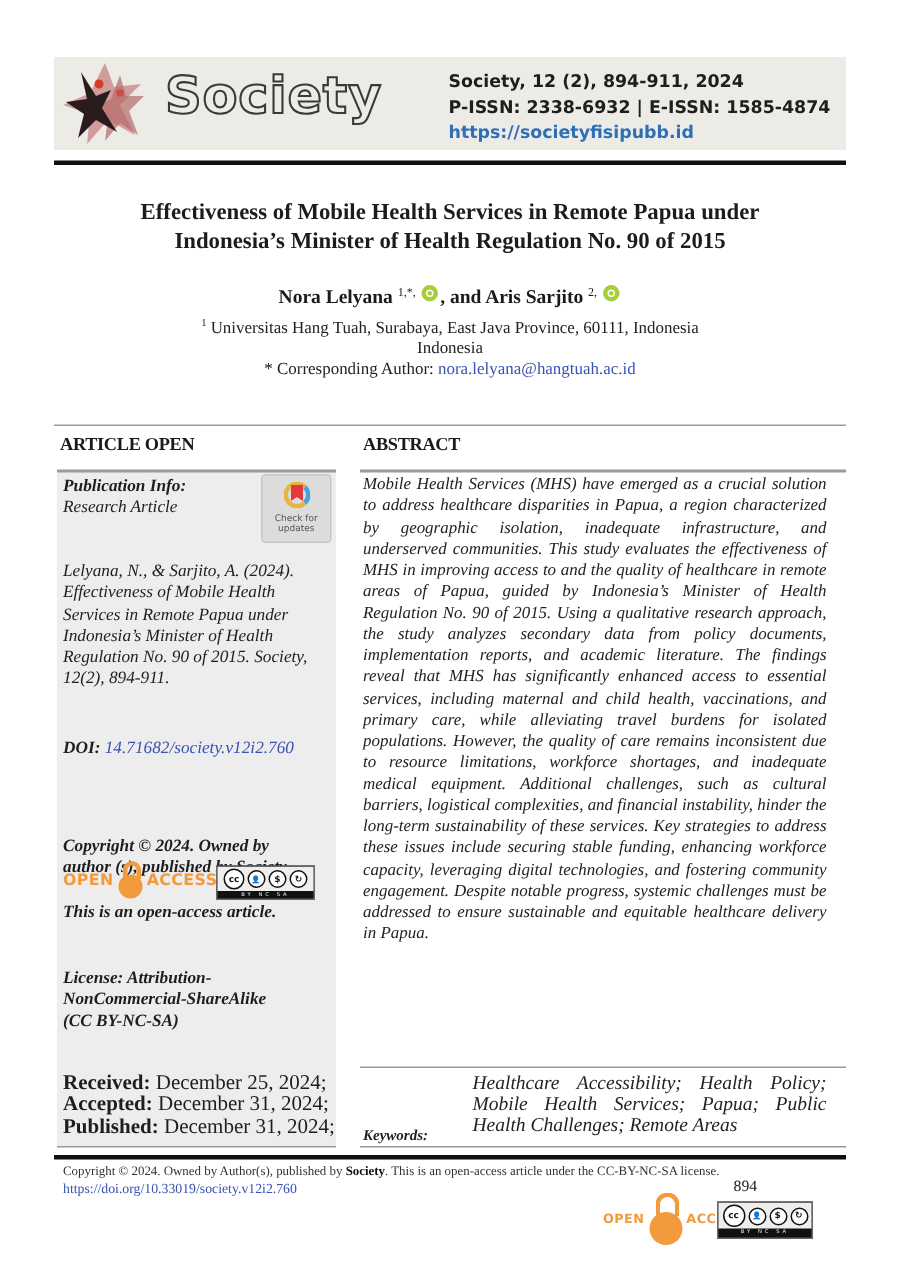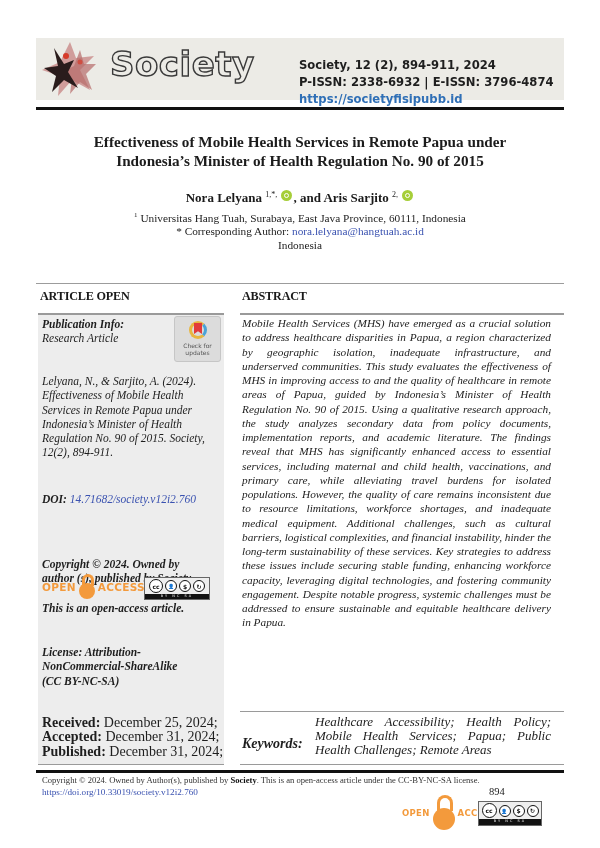--- a/index.html
+++ b/index.html
@@ -3,21 +3,21 @@
 <meta charset="utf-8">
 <style>
   * { box-sizing: border-box; margin: 0; padding: 0; }
   html, body { width: 600px; height: 848px; background: #ffffff; overflow: hidden; }
   body { font-family: "Liberation Serif", "DejaVu Serif", serif; color: #1a1a1a; position: relative; }
 
   
   .banner { position: absolute; left: 36px; top: 38px; width: 528px; height: 62px; background: #ecebe6; display: flex; align-items: center; }
   .logo-mark { position: absolute; left: 4px; top: 2px; width: 56px; height: 58px; }
   .logo-word { position: absolute; left: 74px; top: 6px; font-family: "DejaVu Sans", sans-serif; font-size: 34px; font-weight: bold; color: #ecebe6; -webkit-text-stroke: 1.4px #3a3a3a; letter-spacing: 0.5px; }
-  .journal-meta { position: absolute; left: 263px; top: 19px; font-family: "DejaVu Sans", sans-serif; font-weight: bold; font-size: 11.6px; line-height: 17px; color: #1e1e1e; }
+  .journal-meta { position: absolute; left: 263px; top: 8px; font-family: "DejaVu Sans", sans-serif; font-weight: bold; font-size: 11.6px; line-height: 17px; color: #1e1e1e; }
   .journal-meta .url { color: #2f6fb6; }
   .banner-rule { position: absolute; left: 36px; top: 107px; width: 528px; height: 3px; background: #111; }
 
   
   .title { position: absolute; left: 30px; top: 132px; width: 540px; text-align: center; font-weight: bold; font-size: 15.2px; line-height: 19px; color: #1c1c1c; }
   .authors { position: absolute; left: 30px; top: 190px; width: 540px; text-align: center; font-weight: bold; font-size: 13px; }
   .authors sup { font-size: 8px; font-weight: normal; }
   .orcid { display: inline-block; width: 11px; height: 11px; border-radius: 50%; background: #a6ce39; vertical-align: 1px; margin: 0 1px; position: relative; }
   .orcid::after { content: ""; position: absolute; left: 3px; top: 3px; width: 5px; height: 5px; border-radius: 50%; border: 1px solid #fff; box-sizing: border-box; }
   .affils { position: absolute; left: 30px; top: 209px; width: 540px; text-align: center; font-size: 11.3px; line-height: 13.6px; color: #222; }
@@ -53,21 +53,21 @@
   .cc { position: absolute; background: #111; border: 1px solid #666; display: flex; flex-direction: column; align-items: center; }
   .cc .icons { display: flex; align-items: center; gap: 2px; background: #eee; width: 100%; justify-content: center; }
   .cc .c { border: 1.5px solid #111; border-radius: 50%; background: #fff; font-family: "DejaVu Sans", sans-serif; font-weight: bold; color: #111; display: flex; align-items: center; justify-content: center; }
   .cc .labels { color: #eee; font-family: "DejaVu Sans", sans-serif; font-size: 3.5px; letter-spacing: 2px; }
 
   
   .abs-rule { position: absolute; left: 240px; top: 313px; width: 324px; height: 1.5px; background: #9a9a9a; }
   .abstract { position: absolute; left: 242px; top: 316px; width: 309px; font-style: italic; font-size: 11.3px; line-height: 14.25px; text-align: justify; color: #222; }
   .kw-rule1 { position: absolute; left: 240px; top: 711px; width: 324px; height: 1px; background: #9a9a9a; }
   .kw-rule2 { position: absolute; left: 240px; top: 764px; width: 324px; height: 1px; background: #9a9a9a; }
-  .kw-label { position: absolute; left: 242px; top: 736px; font-weight: bold; font-style: italic; font-size: 14px; color: #1e1e1e; }
+  .kw-label { position: absolute; left: 242px; top: 752px; font-weight: bold; font-style: italic; font-size: 10px; color: #1e1e1e; }
   .kw-text { position: absolute; left: 315px; top: 715px; width: 236px; font-style: italic; font-size: 13px; line-height: 14.2px; text-align: justify; color: #222; }
 
   
   .foot-rule { position: absolute; left: 36px; top: 770px; width: 528px; height: 2.5px; background: #111; }
   .foot-copy { position: absolute; left: 42px; top: 775px; font-size: 8.6px; color: #333; white-space: nowrap; }
   .foot-copy b { color: #111; }
   .foot-doi { position: absolute; left: 42px; top: 787px; font-size: 9.2px; color: #3a52b0; }
   .page-no { position: absolute; left: 489px; top: 786px; font-size: 10.5px; color: #222; }
 </style>
 </head>
@@ -77,43 +77,43 @@
   <svg class="logo-mark" viewBox="0 0 56 58">
     <polygon points="30,2 36,18 54,16 40,30 50,50 32,40 18,56 20,36 2,30 20,22" fill="#c98a88" opacity="0.8"></polygon>
     <polygon points="40,10 44,24 56,24 46,34 52,50 40,42 30,54 32,38 22,32 34,26" fill="#b76b69" opacity="0.7"></polygon>
     <polygon points="14,8 24,24 34,20 28,32 38,48 24,40 12,52 16,36 4,28 18,26" fill="#2a1c1c"></polygon>
     <circle cx="26" cy="16" r="3" fill="#d63a2a"></circle>
     <circle cx="40" cy="22" r="2.5" fill="#d63a2a" opacity="0.7"></circle>
   </svg>
   <div class="logo-word">Society</div>
   <div class="journal-meta">
     <div>Society, 12 (2), 894-911, 2024</div>
-    <div>P-ISSN: 2338-6932 | E-ISSN: 3796-4874</div>
+    <div>P-ISSN: 2338-6932 | E-ISSN: 1585-4874</div>
     <div class="url">https://societyfisipubb.id</div>
   </div>
 </div>
 <div class="banner-rule"></div>
 
 <div class="title">
   <div>Effectiveness of Mobile Health Services in Remote Papua under</div>
   <div>Indonesia’s Minister of Health Regulation No. 90 of 2015</div>
 </div>
 
 <div class="authors">
   <span>Nora Lelyana</span>
   <sup>1,*,</sup>
   <span class="orcid"></span><span>, and </span><span>Aris Sarjito</span>
   <sup>2,</sup>
   <span class="orcid"></span>
 </div>
 
 <div class="affils">
   <div><sup>1</sup> <span>Universitas Hang Tuah, Surabaya, East Java Province, 60111, Indonesia</span></div>
+  <div>Indonesia</div>
   <div><span>* Corresponding Author: </span><span class="email">nora.lelyana@hangtuah.ac.id</span></div>
-  <div>Indonesia</div>
 </div>
 
 <div class="rule-top"></div>
 <div class="sec-head sec-info">ARTICLE OPEN</div>
 <div class="sec-head sec-abs">ABSTRACT</div>
 
 <div class="info-panel"></div>
 <div class="info-panel-rule"></div>
 <div class="info-panel-bottom"></div>
 

